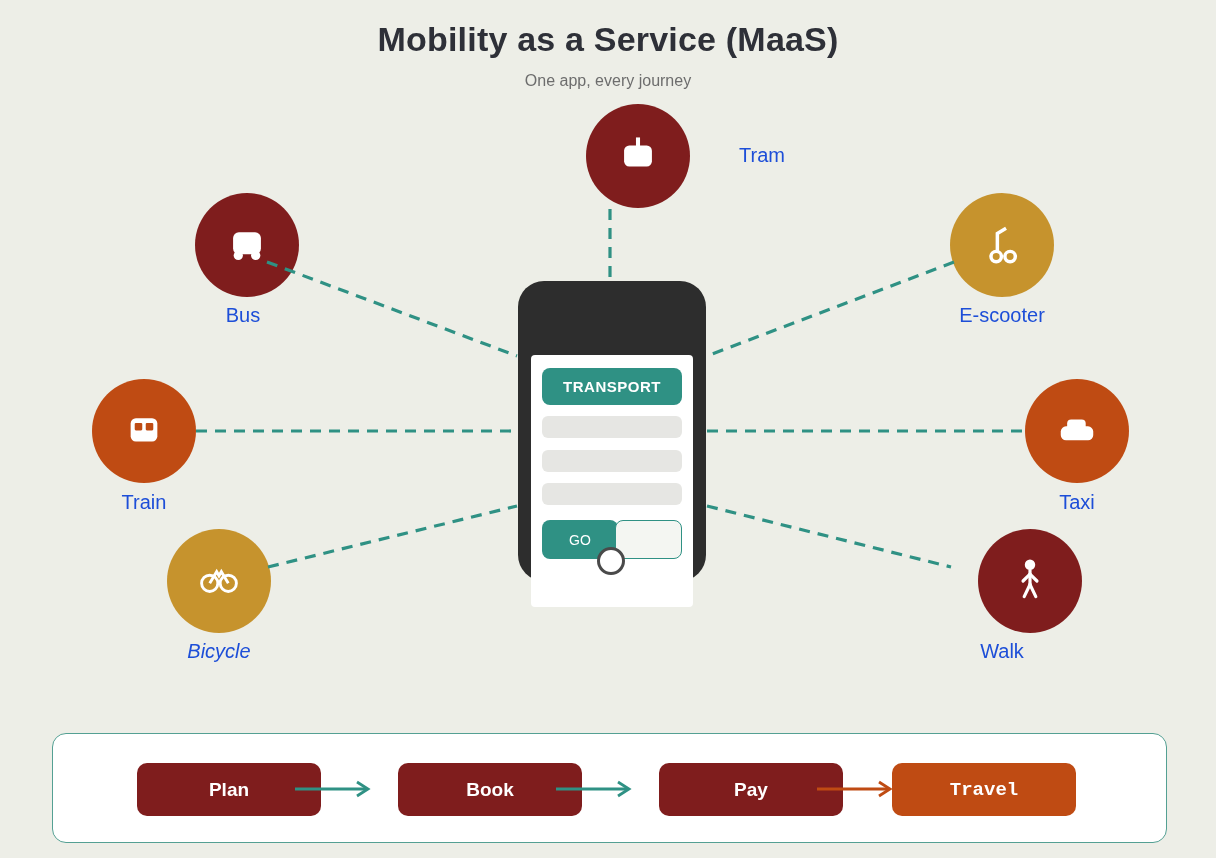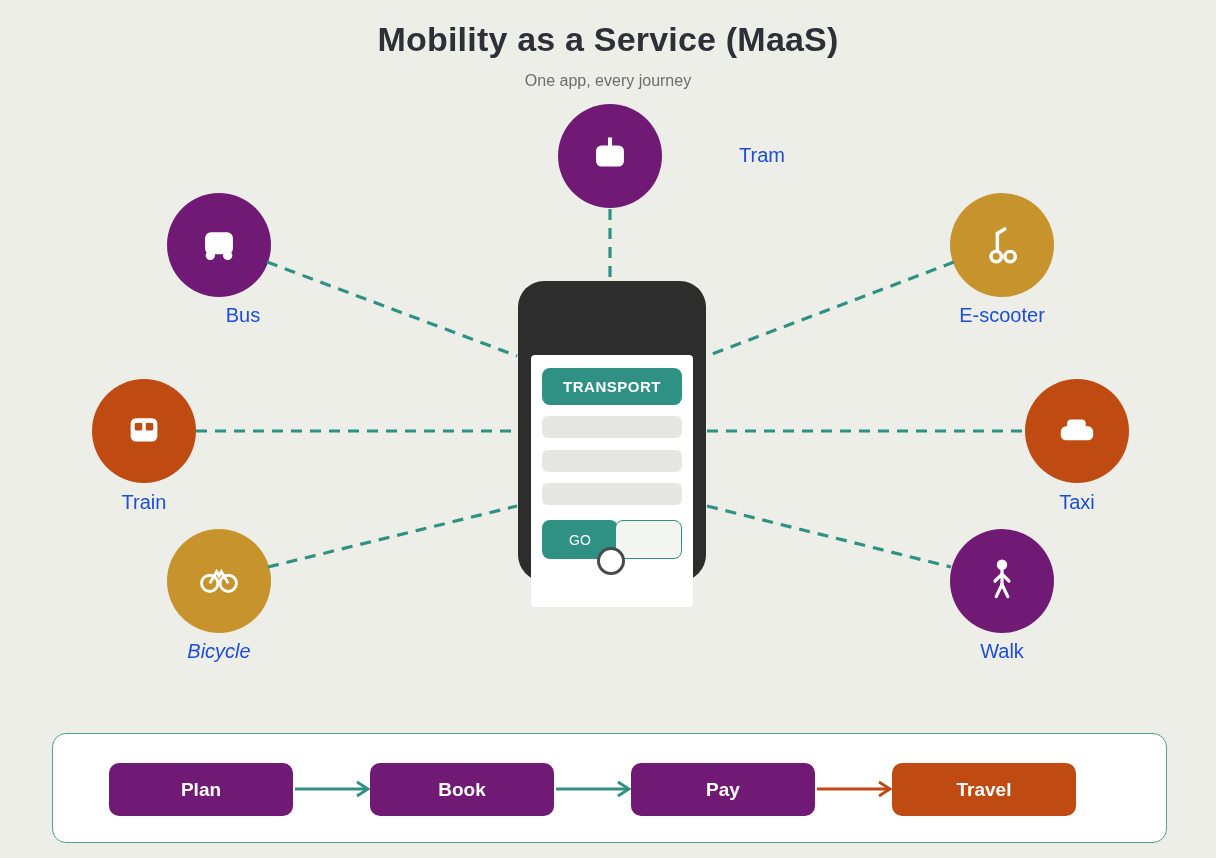--- a/index.html
+++ b/index.html
@@ -22,21 +22,21 @@
 
   
   svg.connectors{left:0;top:0;z-index:1;pointer-events:none;}
 
   
   .mode{z-index:2;}
   .mode .circle{
     position:absolute;border-radius:50%;width:104px;height:104px;
     display:flex;align-items:center;justify-content:center;
   }
-  .teal-bg{background:#701a75;}
+  .teal-bg{background:#7f1d1d;margin-left:28px;}
   .gold-bg{background:#c6932d;}
   .orange-bg{background:#bf4b13;}
   .mode-label{
     position:absolute;font-size:20px;color:#1d4ed8;white-space:nowrap;
   }
   .lbl-center{text-align:center;transform:translateX(-50%);}
 
   
   #node-tram  .circle{left:558px;top:104px;}
   #node-bus   .circle{left:167px;top:193px;}
@@ -97,21 +97,21 @@
     box-sizing:border-box;
   }
   .flow-step{
     position:absolute;top:29px;width:184px;height:53px;border-radius:10px;
     color:#fff;font-size:19px;font-weight:700;
     display:flex;align-items:center;justify-content:center;
   }
   #step-plan{left:56px;}
   #step-book{left:317px;}
   #step-pay{left:578px;}
-  #step-travel{left:839px;}
+  #step-travel{left:839px;font-family:Liberation Mono, monospace;}
   svg.flow-arrows{position:absolute;left:0;top:0;pointer-events:none;}
 
   .mode-icon{display:block;}
 </style>
 </head>
 <body>
 
 <div class="abs" style="left:0;top:0;width:1216px;height:858px;padding-left:40px;">
 
   <div class="abs page-title">Mobility as a Service (MaaS)</div>

